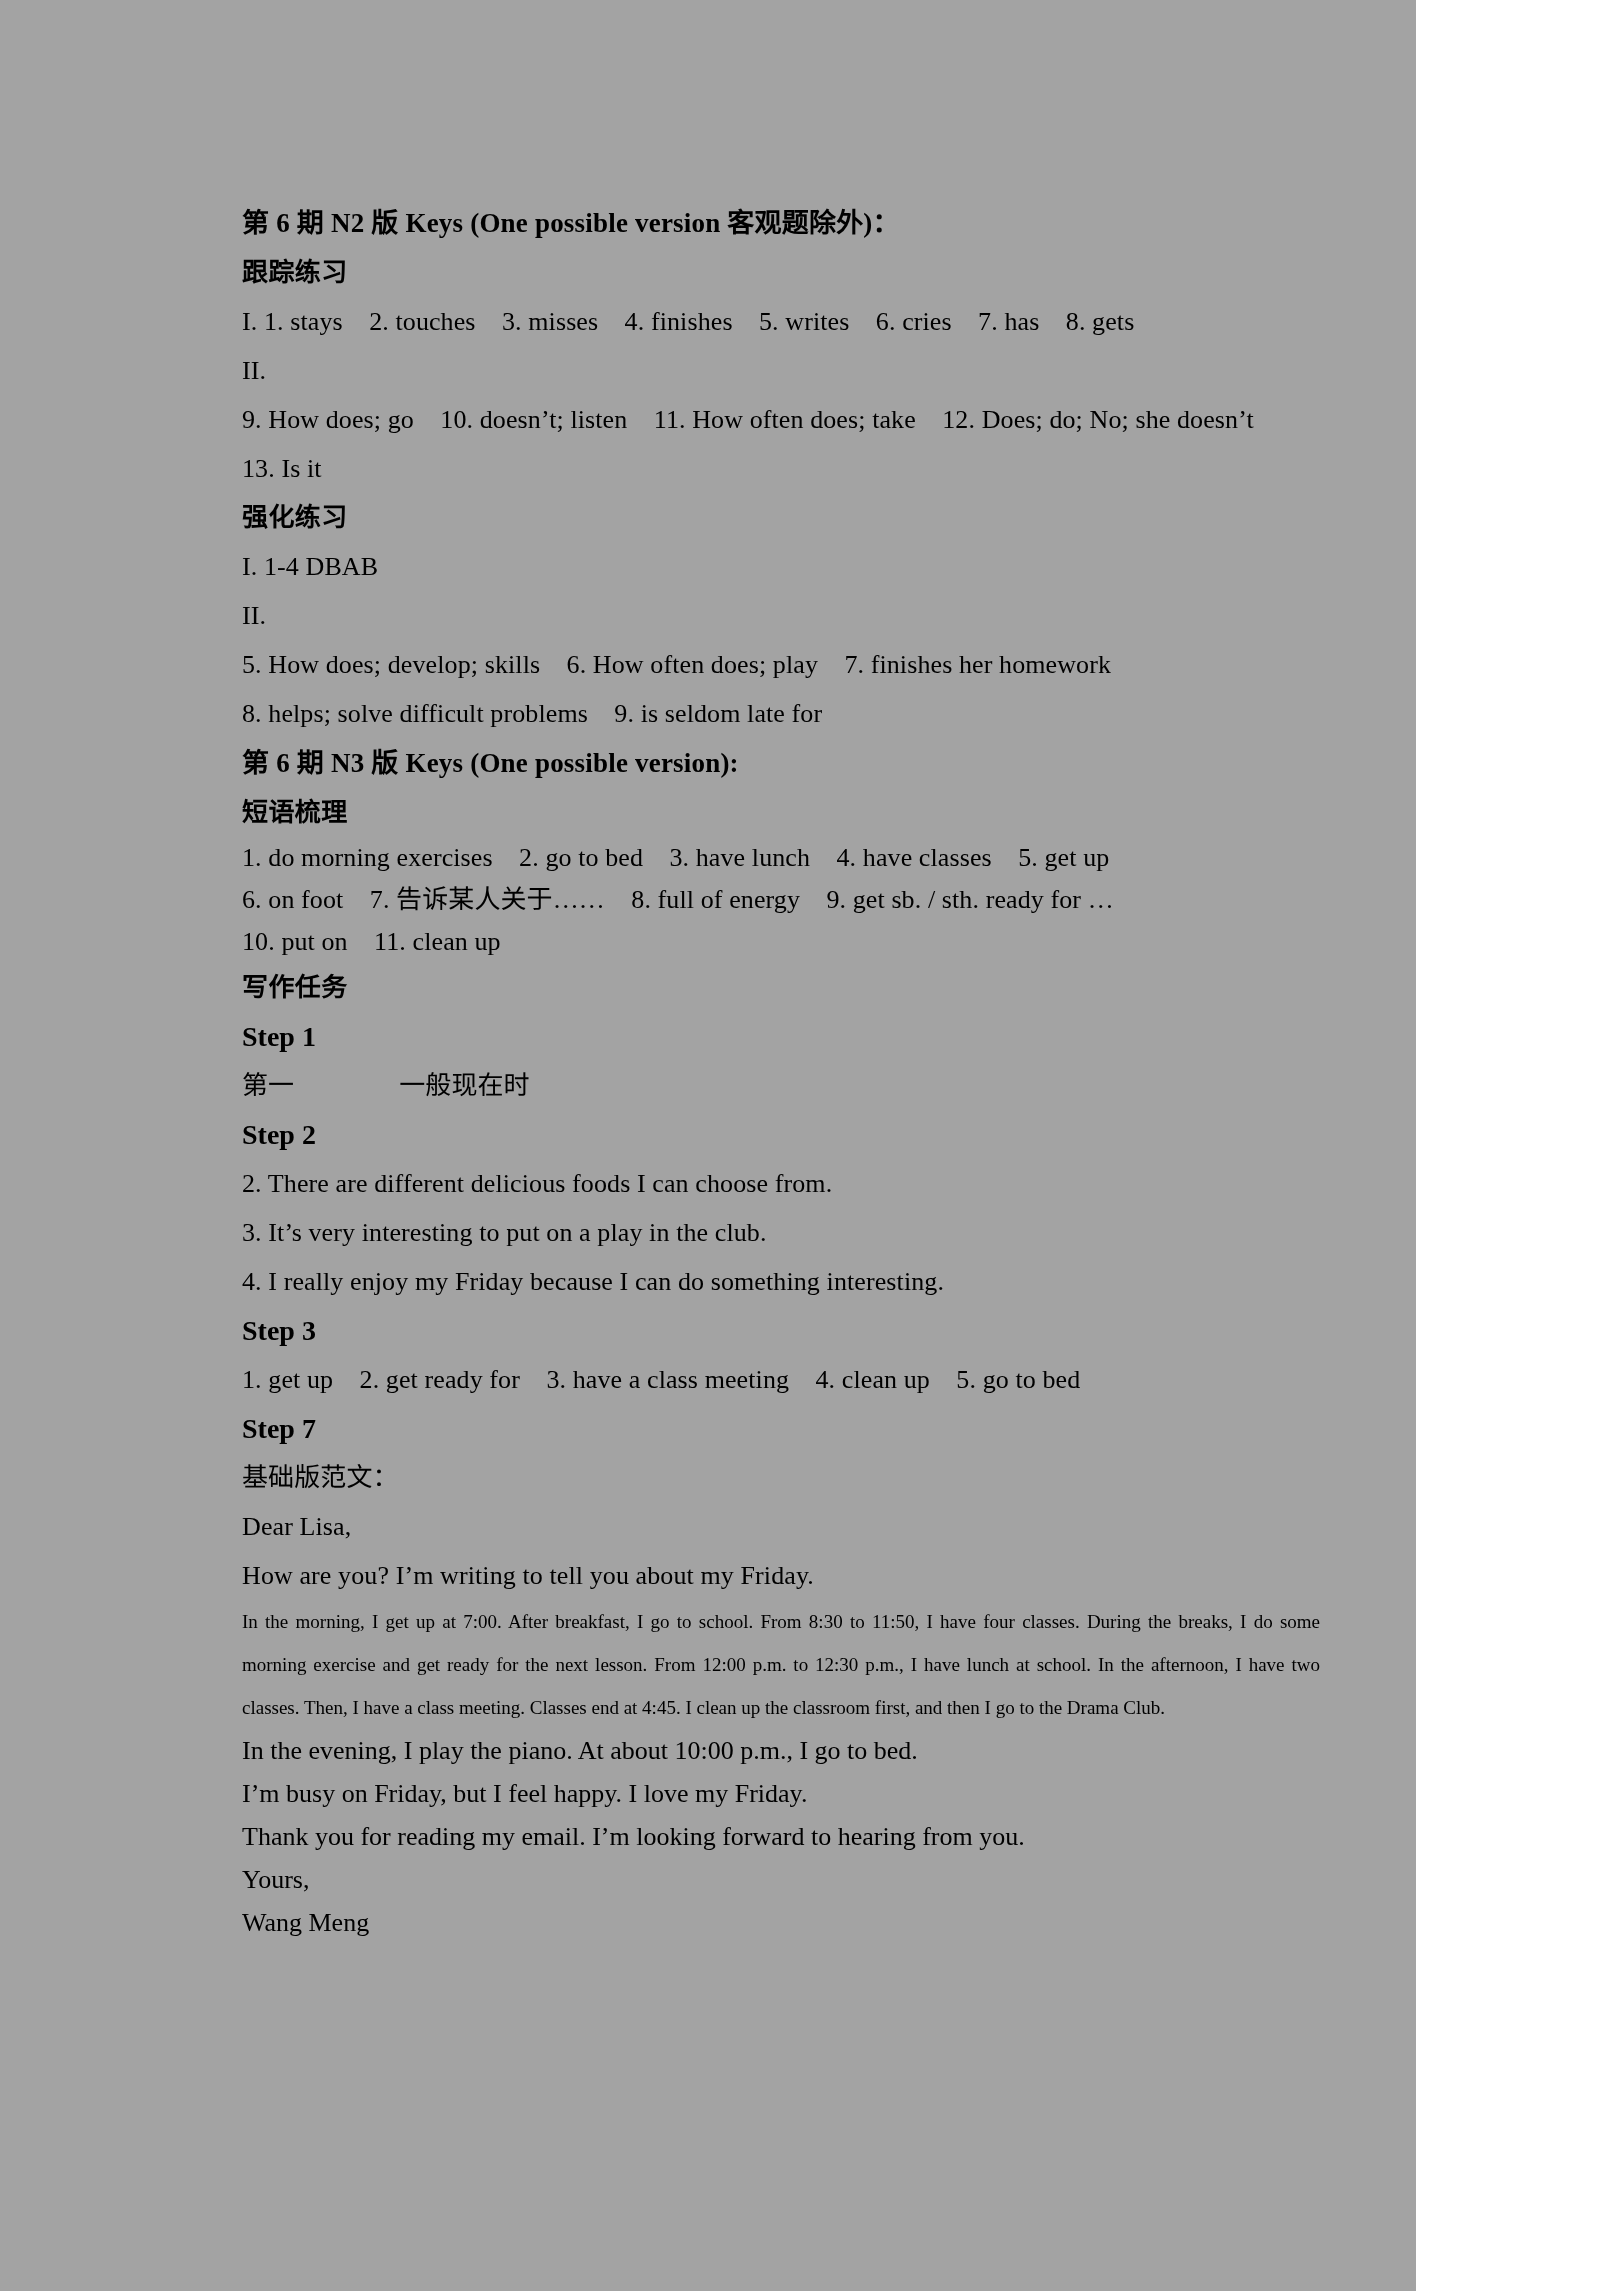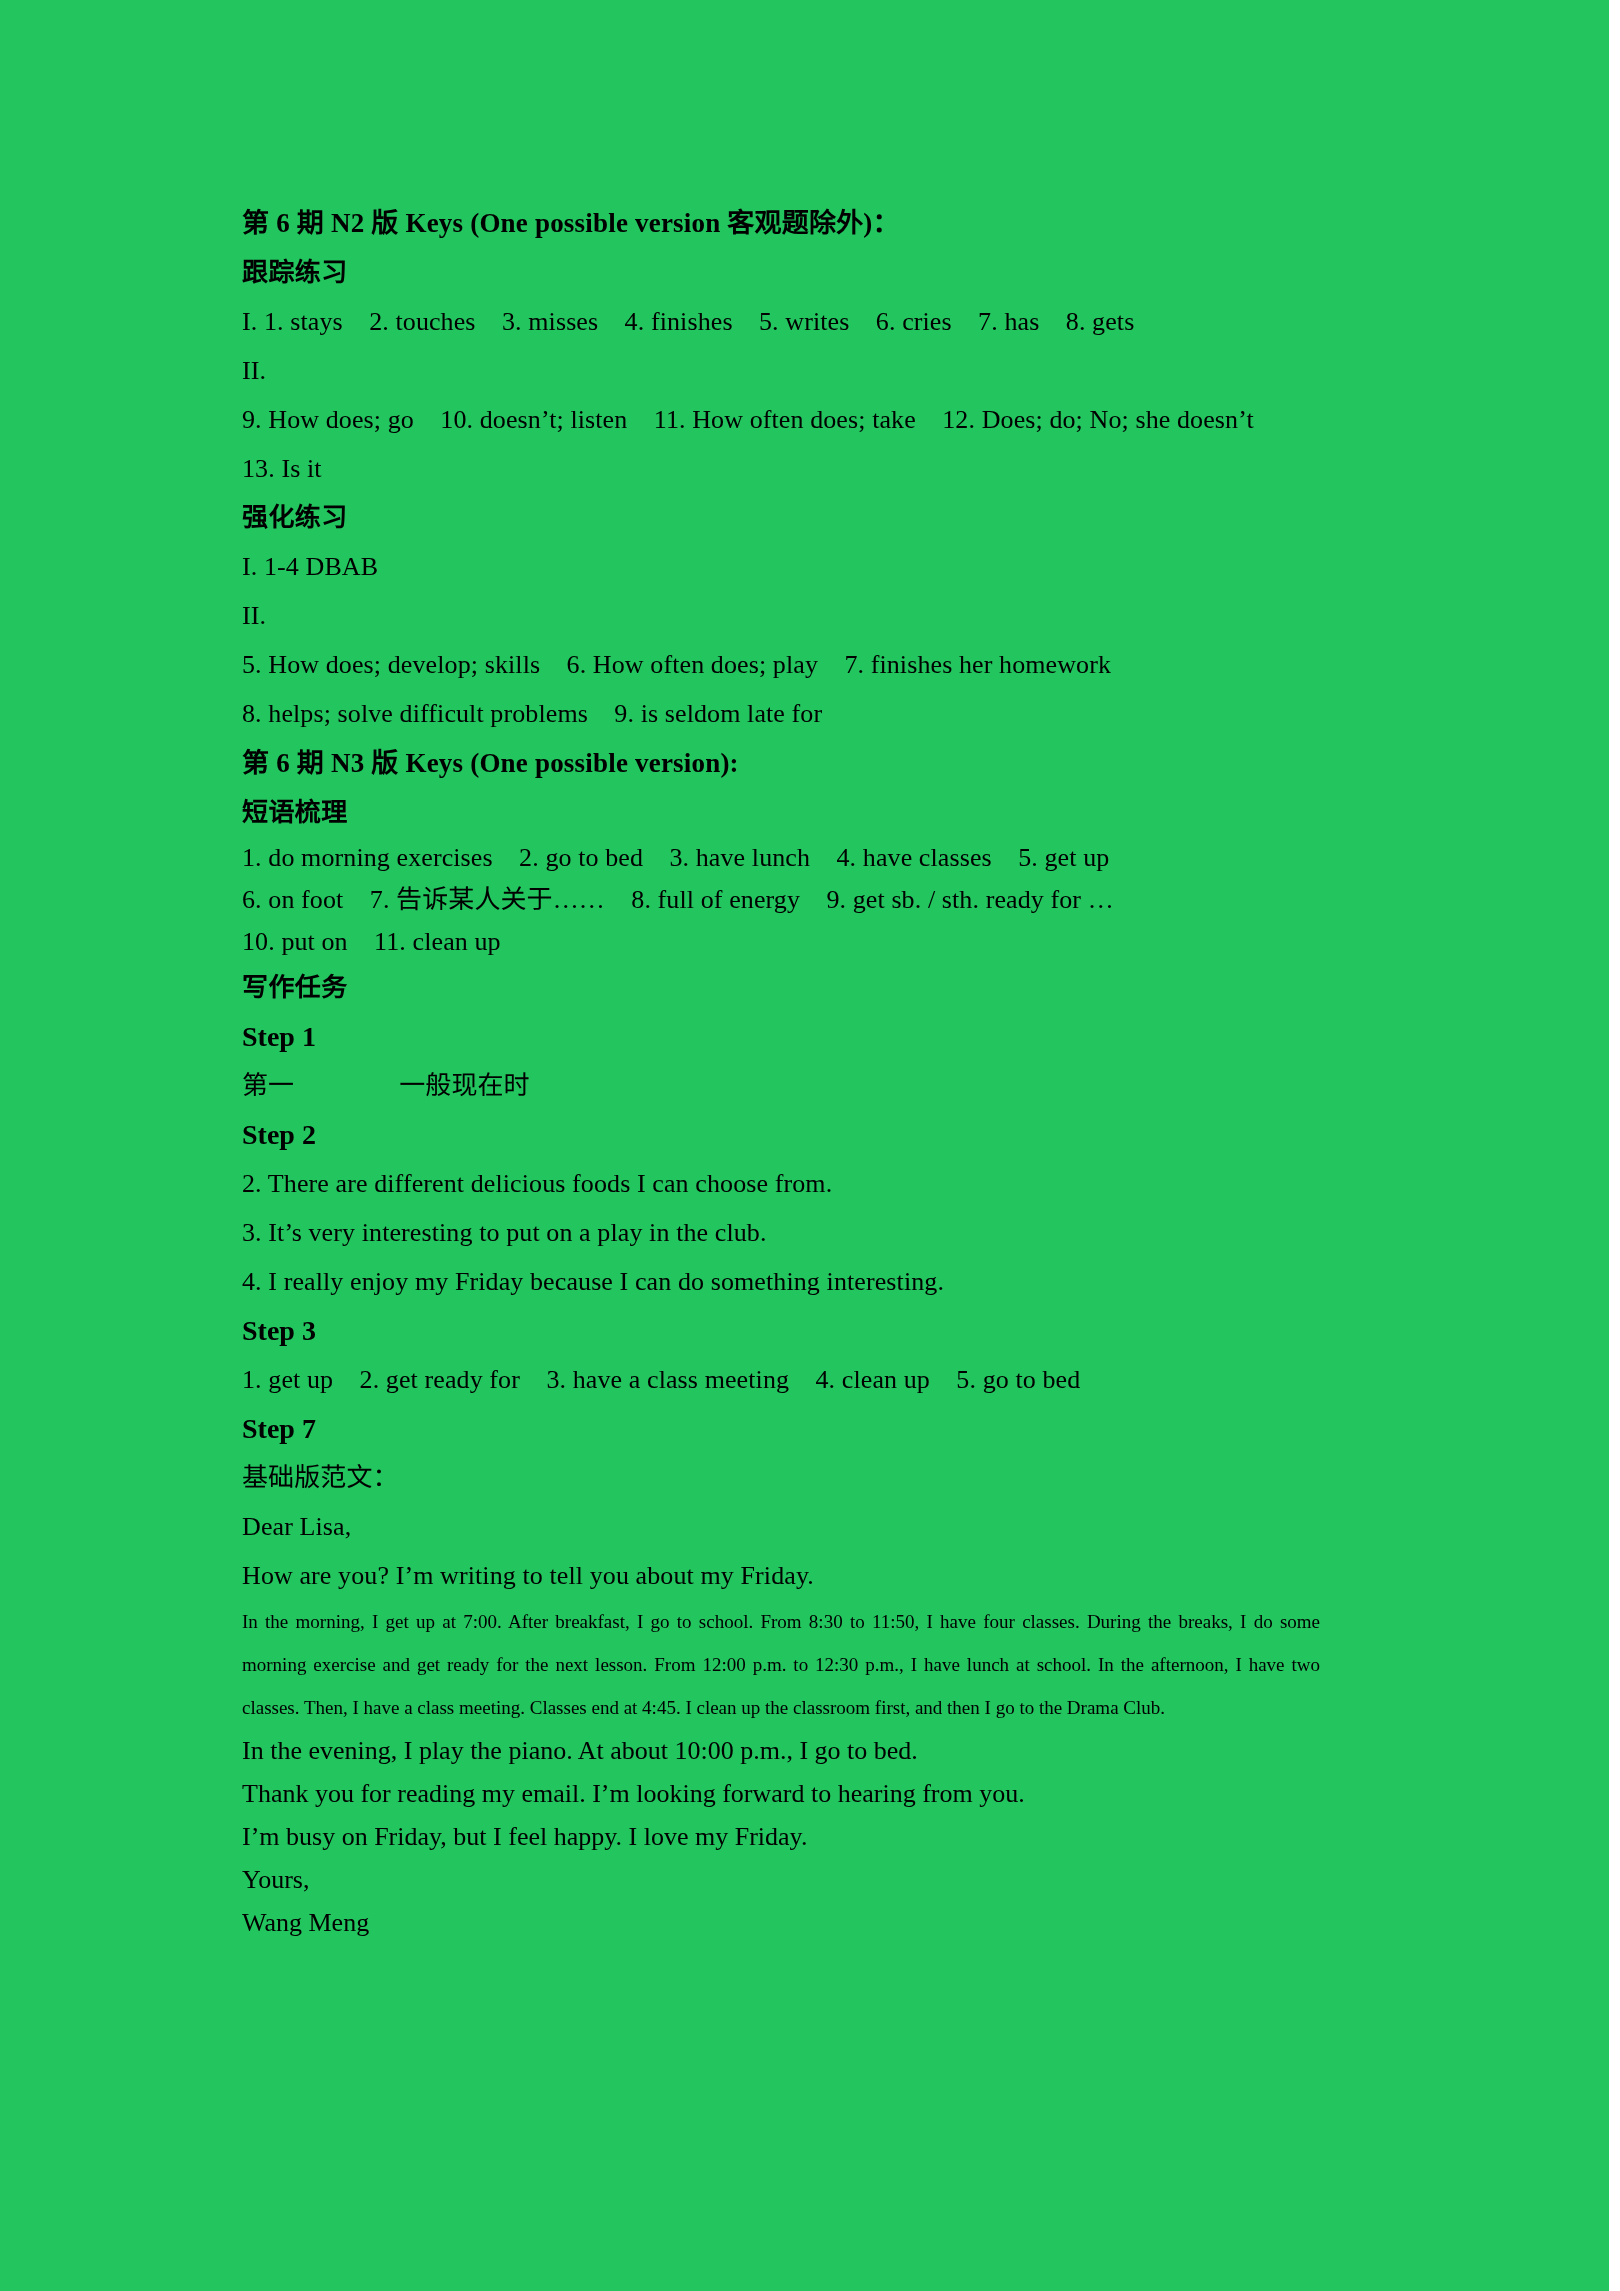--- a/index.html
+++ b/index.html
@@ -10,23 +10,23 @@
   }
   body {
     width: 1621px;
     height: 2292px;
     font-family: "Liberation Serif", "DejaVu Serif", serif;
     color: #000000;
     overflow: hidden;
   }
   .page {
     position: relative;
-    width: 1609px;
+    width: 1416px;
     height: 2292px;
-    background: #22c55e;
+    background: #a3a3a3;
     box-sizing: border-box;
     padding: 198px 303px 0 242px;
   }
   .doc-body {
     width: 1078px;
   }
   
   .line {
     font-size: 26px;
     line-height: 49px;
@@ -130,23 +130,23 @@
     <div class="line">基础版范文：</div>
 
     <div class="line">Dear Lisa,</div>
 
     <div class="line">How are you? I’m writing to tell you about my Friday.</div>
 
     <div class="para">In the morning, I get up at 7:00. After breakfast, I go to school. From 8:30 to 11:50, I have four classes. During the breaks, I do some morning exercise and get ready for the next lesson. From 12:00 p.m. to 12:30 p.m., I have lunch at school. In the afternoon, I have two classes. Then, I have a class meeting. Classes end at 4:45. I clean up the classroom first, and then I go to the Drama Club.</div>
 
     <div class="letter-line">In the evening, I play the piano. At about 10:00 p.m., I go to bed.</div>
 
+    <div class="letter-line">I’m busy on Friday, but I feel happy. I love my Friday.</div>
+
     <div class="letter-line">Thank you for reading my email. I’m looking forward to hearing from you.</div>
-
-    <div class="letter-line">I’m busy on Friday, but I feel happy. I love my Friday.</div>
 
     <div class="letter-line">Yours,</div>
 
     <div class="letter-line">Wang Meng</div>
 
   </div>
 </div>
 
 
 </body></html>

